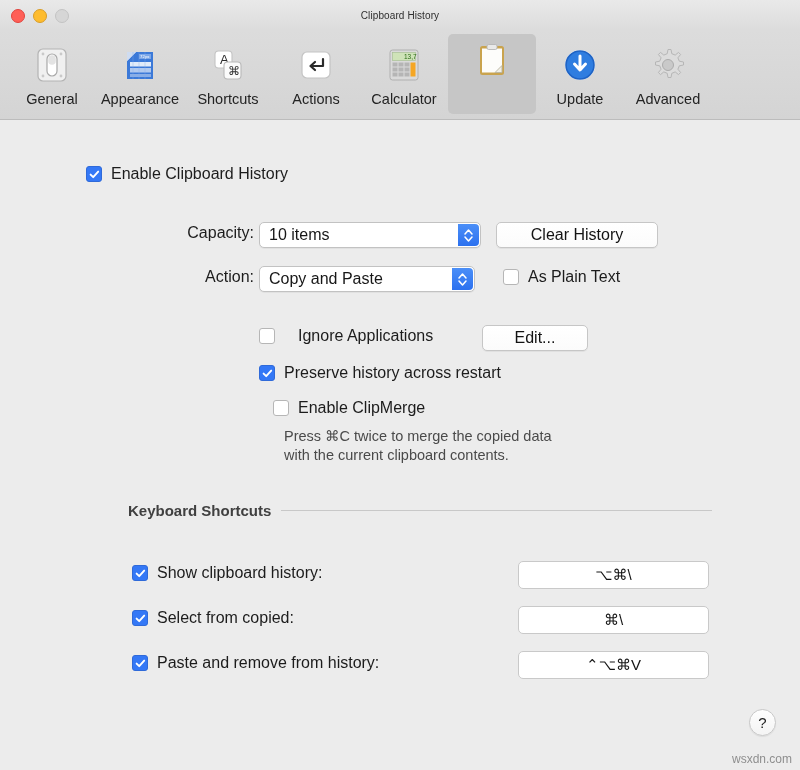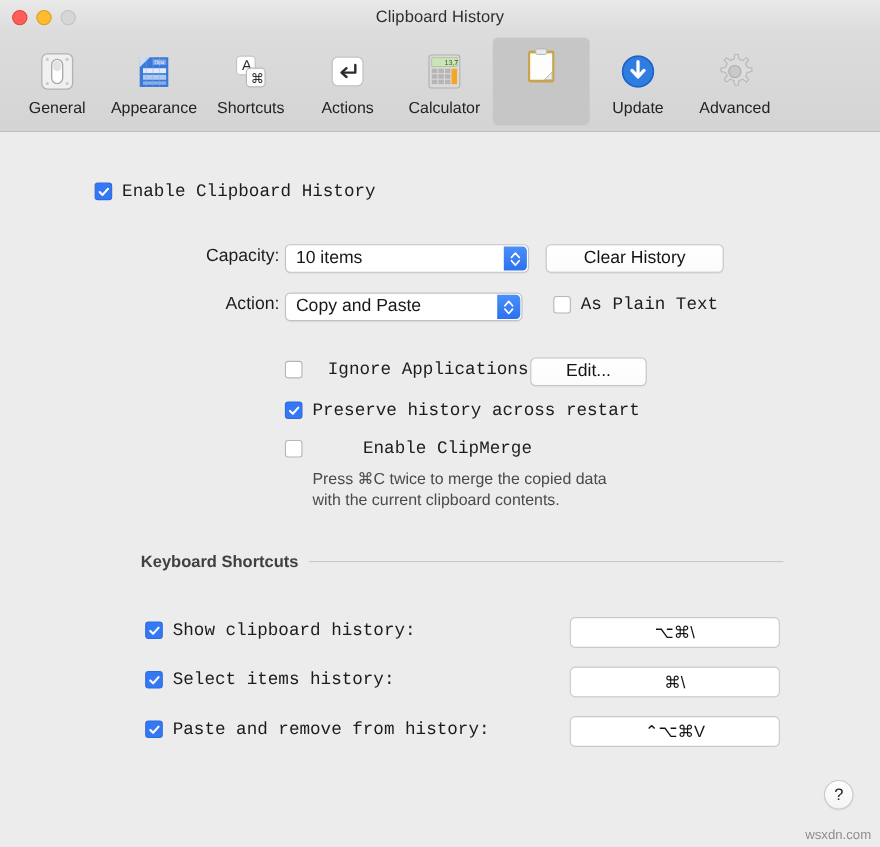--- a/index.html
+++ b/index.html
@@ -46,21 +46,21 @@
     border-radius: 50%;
     display: block;
   }
   .light.close  { background: #ff5f57; border: 0.5px solid #e0443e; }
   .light.min    { background: #febc2e; border: 0.5px solid #d89d28; }
   .light.zoom   { background: #d6d6d6; border: 0.5px solid #c3c3c3; }
 
   .window-title {
     width: 100%;
     text-align: center;
-    font-size: 15px;
+    font-size: 10px;
     color: #2e2e2e;
     letter-spacing: 0.1px;
   }
 
   
   .toolbar {
     flex: 0 0 90px;
     height: 90px;
     background: linear-gradient(to bottom, #dcdcdc 0%, #d4d4d4 100%);
     border-bottom: 1px solid #bcbcbc;
@@ -131,21 +131,20 @@
     background: #3478f6;
     border: 1px solid #2f6ad9;
   }
   .cb.on svg { display: block; }
 
   .lbl {
     font-size: 16px;
     color: #1c1c1c;
     margin-left: 9px;
     white-space: nowrap;
-    font-family: Liberation Mono, monospace;
   }
 
   .field-label {
     font-size: 16px;
     color: #1c1c1c;
     text-align: right;
     white-space: nowrap;
   }
 
   
@@ -452,21 +451,21 @@
 
     <div class="row" style="left:259px; top:244px;">
       <span class="cb on">
         <svg width="11" height="11" viewBox="0 0 11 11">
             <path d="M1.6 5.6 L4.2 8.2 L9.2 2.6" fill="none" stroke="#ffffff" stroke-width="1.9" stroke-linecap="round" stroke-linejoin="round"></path>
           </svg>
       </span>
       <span class="lbl">Preserve history across restart</span>
     </div>
 
-    <div class="row" style="left:259px; top:279px;gap:46px;">
+    <div class="row" style="left:273px; top:279px;">
       <span class="cb off"></span>
       <span class="lbl">Enable ClipMerge</span>
     </div>
     <div class="hint" style="left:284px; top:307px;">Press ⌘C twice to merge the copied data
 with the current clipboard contents.</div>
 
     <div class="section-head" style="left:128px; top:382px;">
       <span class="sh-text">Keyboard Shortcuts</span>
       <span class="sh-rule"></span>
     </div>
@@ -480,21 +479,21 @@
       <span class="lbl">Show clipboard history:</span>
     </div>
     <div class="shortcut" style="position:absolute; left:518px; top:441px; width:191px;">⌥⌘\</div>
 
     <div class="row" style="left:132px; top:489px;">
       <span class="cb on">
         <svg width="11" height="11" viewBox="0 0 11 11">
             <path d="M1.6 5.6 L4.2 8.2 L9.2 2.6" fill="none" stroke="#ffffff" stroke-width="1.9" stroke-linecap="round" stroke-linejoin="round"></path>
           </svg>
       </span>
-      <span class="lbl">Select items history:</span>
+      <span class="lbl">Select from copied:</span>
     </div>
     <div class="shortcut" style="position:absolute; left:518px; top:486px; width:191px;">⌘\</div>
 
     <div class="row" style="left:132px; top:534px;">
       <span class="cb on">
         <svg width="11" height="11" viewBox="0 0 11 11">
             <path d="M1.6 5.6 L4.2 8.2 L9.2 2.6" fill="none" stroke="#ffffff" stroke-width="1.9" stroke-linecap="round" stroke-linejoin="round"></path>
           </svg>
       </span>
       <span class="lbl">Paste and remove from history:</span>

